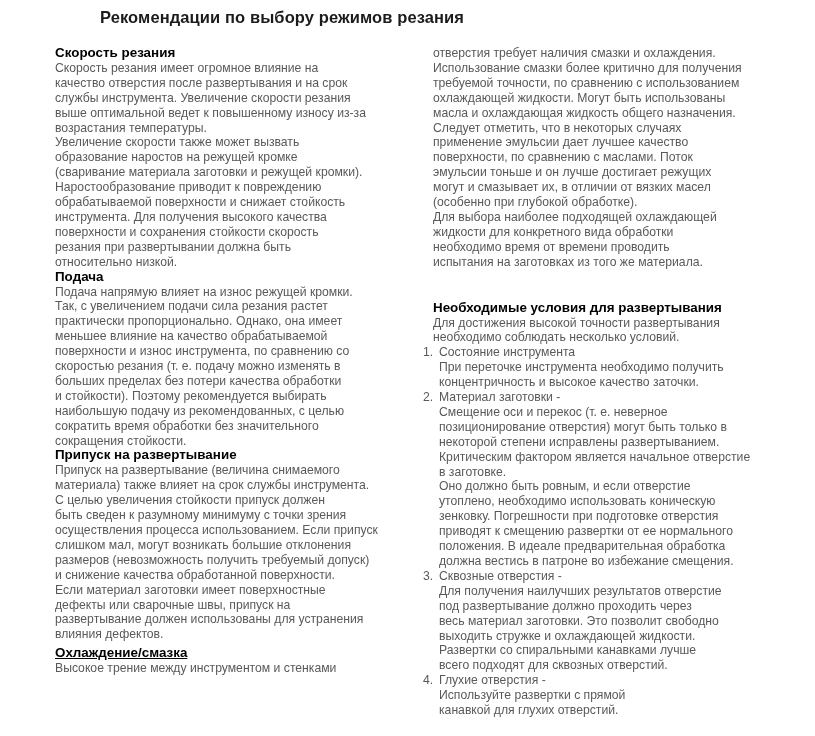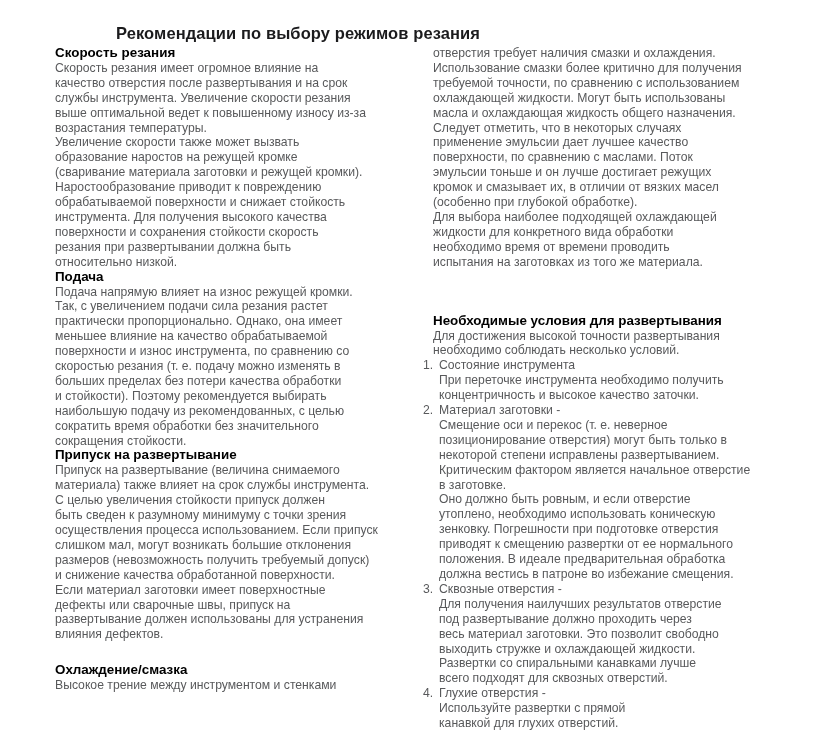--- a/index.html
+++ b/index.html
@@ -12,21 +12,21 @@
     width: 815px;
     height: 736px;
     background: #ffffff;
     overflow: hidden;
     font-family: "Liberation Sans", "DejaVu Sans", sans-serif;
   }
   .doc-title {
     position: absolute;
     left: 100px;
     top: 8px;
-    margin: 16px;
+    margin: 0;
     font-size: 16.5px;
     font-weight: bold;
     color: #1b1b1d;
     letter-spacing: 0.1px;
     white-space: pre;
   }
   .col {
     position: absolute;
     top: 46px;
     font-size: 12.2px;
@@ -38,22 +38,22 @@
   .sec-heading {
     margin: 0;
     font-size: 13.4px;
     font-weight: bold;
     color: #000000;
     line-height: 14.9px;
     white-space: pre;
   }
   .m18 { }
   .m10 { margin-top: 0; }
-  .m17 { margin-top: 21px; }
-  .m31 { margin-top: 44px; }
+  .m17 { margin-top: 4px; text-decoration: underline; }
+  .m31 { margin-top: 31px; }
   .line {
     white-space: pre;
   }
   .num-list {
     list-style: none;
     margin: 0;
     padding: 0;
   }
   .num-item {
     position: relative;
@@ -138,21 +138,21 @@
     <div>
         <div class="line">отверстия требует наличия смазки и охлаждения.</div>
         <div class="line">Использование смазки более критично для получения</div>
         <div class="line">требуемой точности, по сравнению с использованием</div>
         <div class="line">охлаждающей жидкости. Могут быть использованы</div>
         <div class="line">масла и охлаждающая жидкость общего назначения.</div>
         <div class="line">Следует отметить, что в некоторых случаях</div>
         <div class="line">применение эмульсии дает лучшее качество</div>
         <div class="line">поверхности, по сравнению с маслами. Поток</div>
         <div class="line">эмульсии тоньше и он лучше достигает режущих</div>
-        <div class="line">кромок и смазывает их, в отличии от вязких масел</div>
+        <div class="line">могут и смазывает их, в отличии от вязких масел</div>
         <div class="line">(особенно при глубокой обработке).</div>
         <div class="line">Для выбора наиболее подходящей охлаждающей</div>
         <div class="line">жидкости для конкретного вида обработки</div>
         <div class="line">необходимо время от времени проводить</div>
         <div class="line">испытания на заготовках из того же материала.</div>
       </div>
     <section>
       <h2 class="sec-heading m31">Необходимые условия для развертывания</h2>
       <div>
           <div class="line">Для достижения высокой точности развертывания</div>

